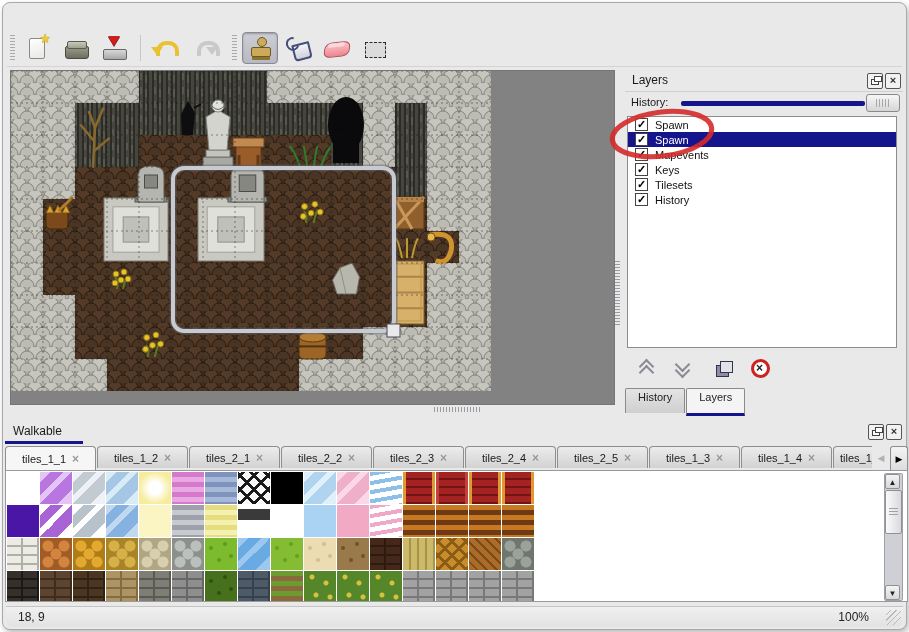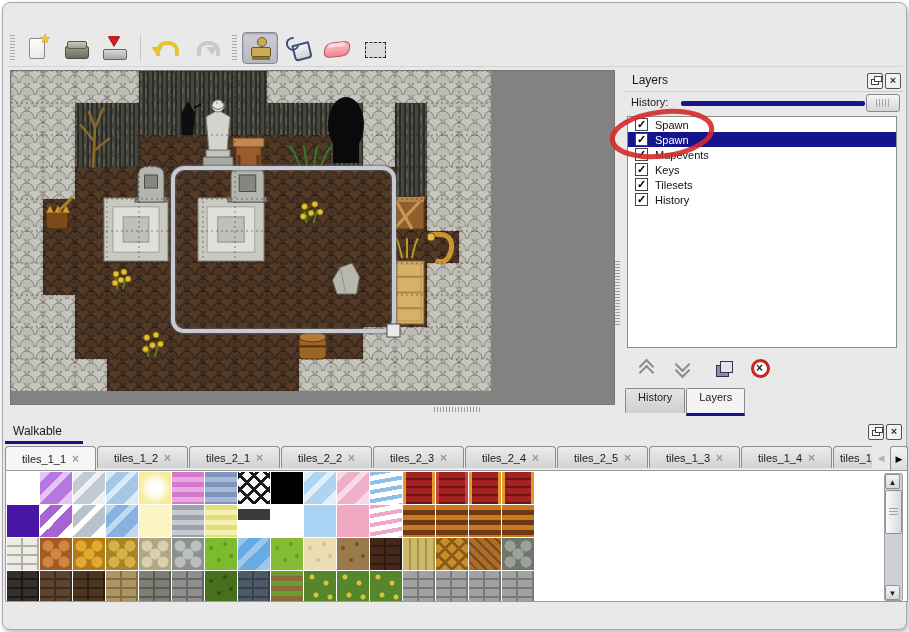--- a/index.html
+++ b/index.html
@@ -711,17 +711,22 @@
           <div class="tile k-brick" style="--c1: #a2a2a2; --c2: #787878;"></div>
         </div>
       <div class="ts-scrollbar">
         <button class="sb-btn sb-up">▲</button>
         <span class="sb-thumb"></span>
         <button class="sb-btn sb-down">▼</button>
       </div>
     </div>
   </div>
 
+  <div class="statusbar">
+    <span class="status-coords">18, 9</span>
+    <span class="status-zoom">100%</span>
+    <span class="resize-grip"></span>
+  </div>
 </div>
 
 <svg class="annotation-overlay">
   <ellipse id="annotation-ellipse" cx="662" cy="134" rx="50" ry="22" fill="none" stroke-width="5" opacity="0.9" transform="rotate(-7 662 134)" stroke="#d42a2a"></ellipse>
 </svg>
 
 </body></html>

